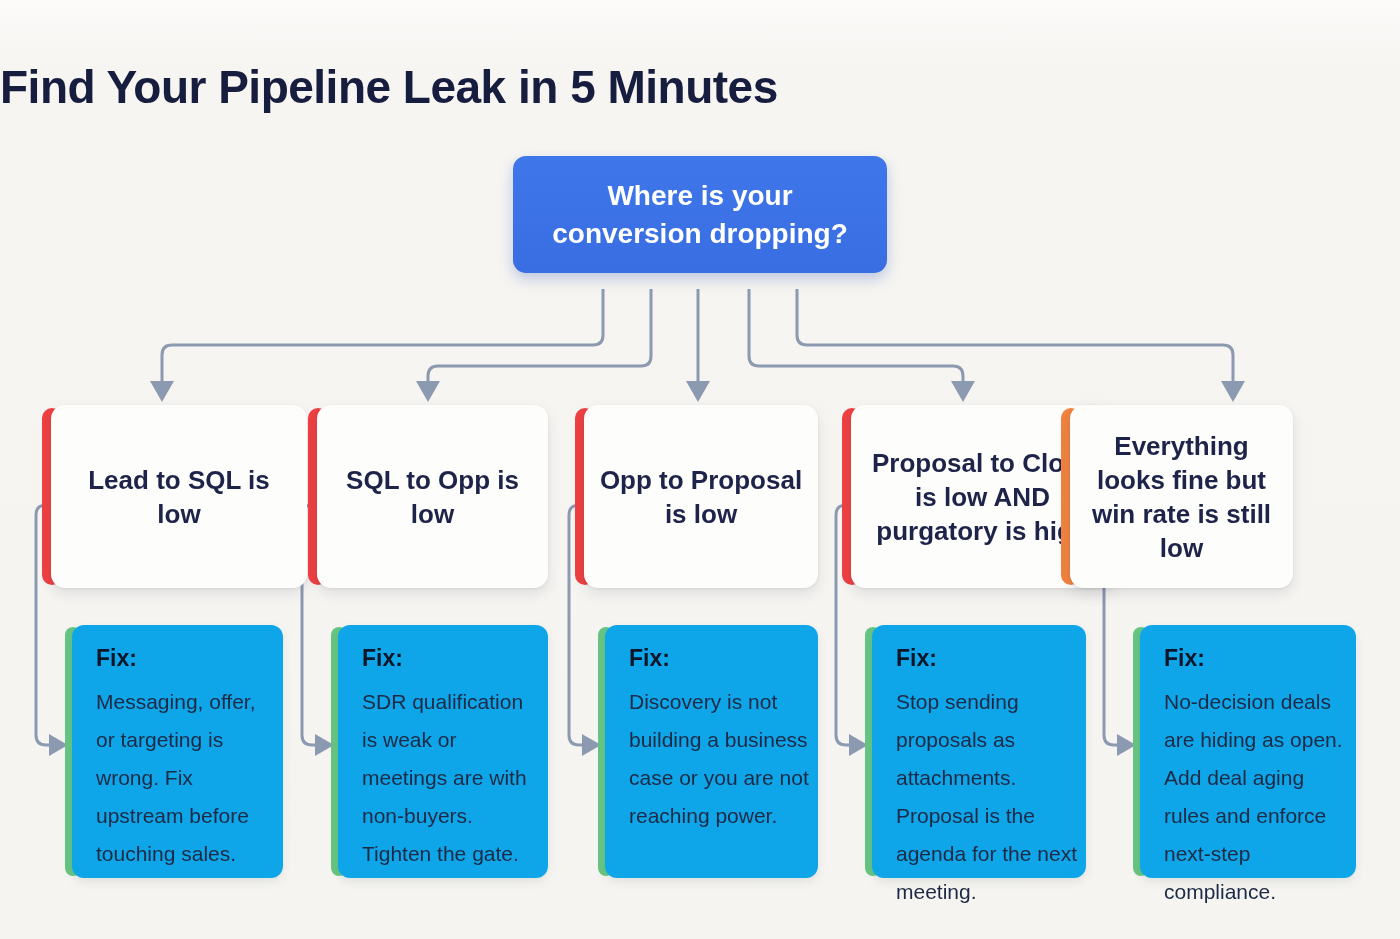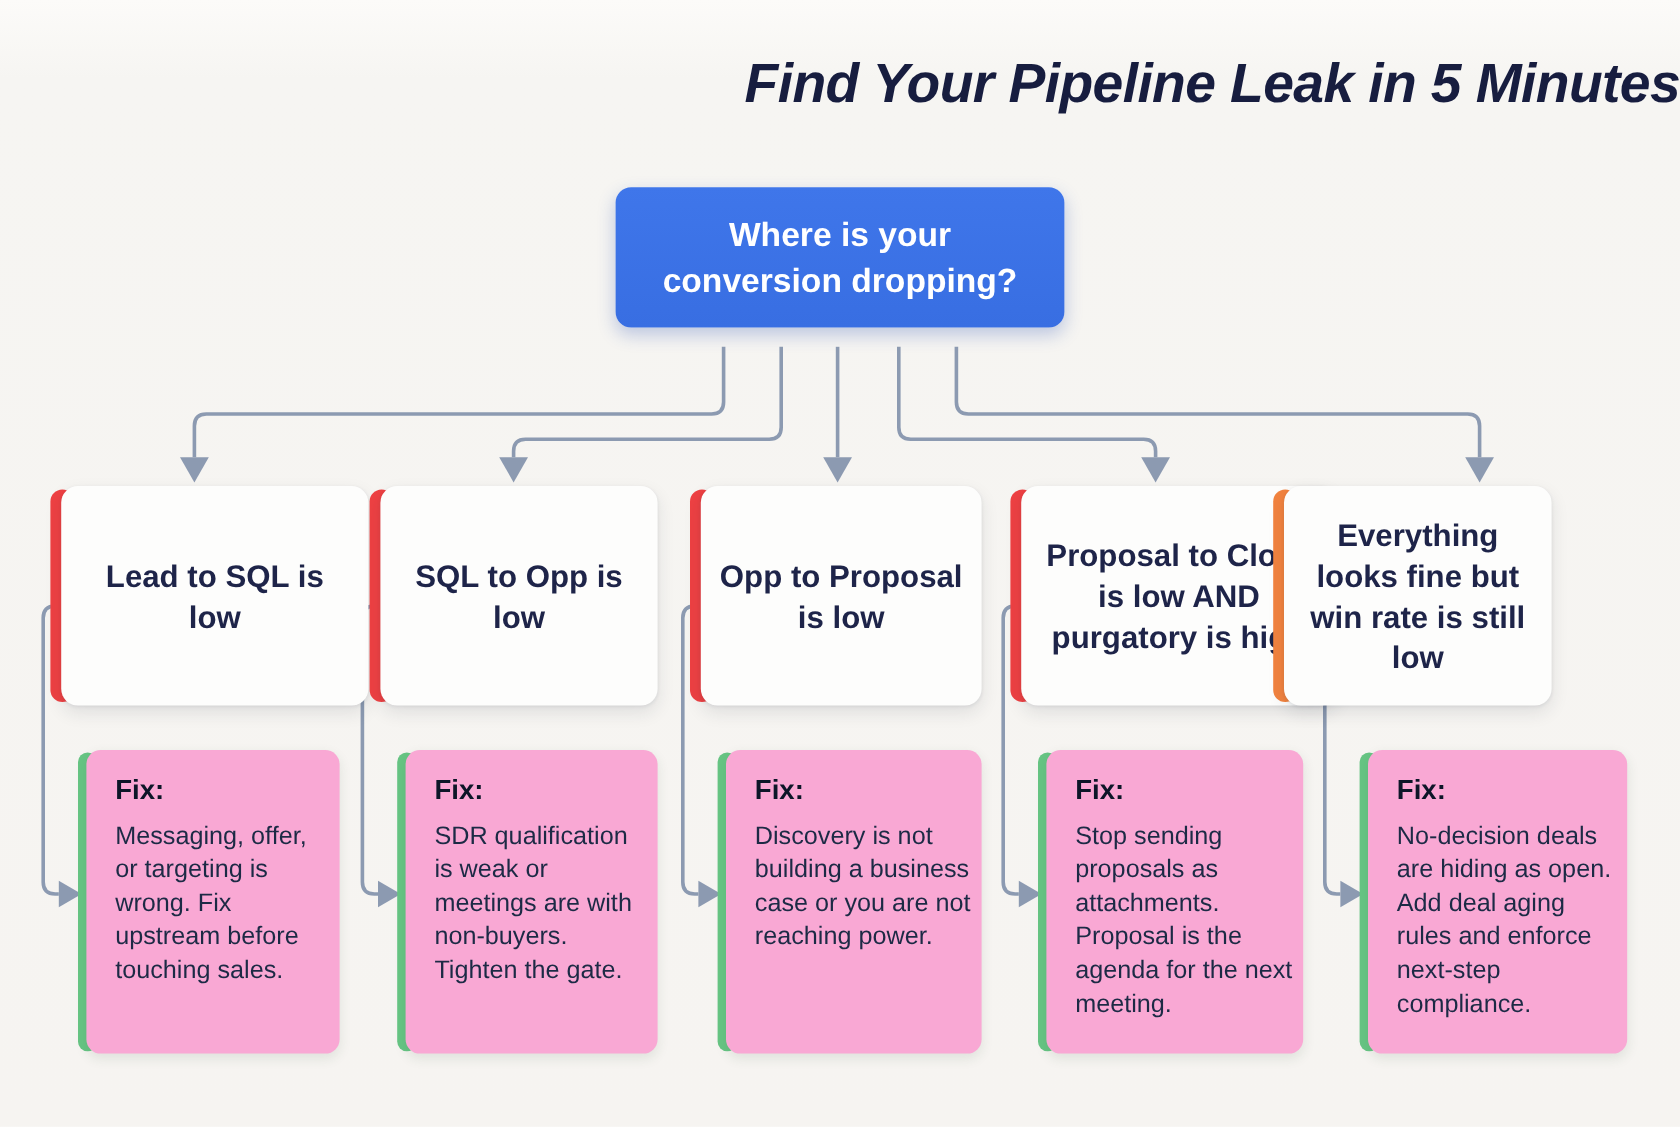--- a/index.html
+++ b/index.html
@@ -2,22 +2,22 @@
 <html><head>
 <meta charset="utf-8">
 <style>
   html,body{margin:0;padding:0;}
   body{
     width:1400px;height:939px;position:relative;overflow:hidden;
     background:linear-gradient(180deg,#fcfbf9 0%,#f6f5f2 7%,#f6f4f1 100%);
     font-family:"Liberation Sans",sans-serif;
   }
   .title{
-    position:absolute;left:0;top:42px;width:1400px;text-align:right;
-    font-size:46px;font-weight:bold;letter-spacing:-0.5px;color:#171d3f;font-style:italic;
+    position:absolute;left:0;top:60px;width:1400px;text-align:left;
+    font-size:46px;font-weight:bold;letter-spacing:-0.5px;color:#171d3f;
   }
   .root-node{
     position:absolute;left:513px;top:156px;width:374px;height:117px;
     background:linear-gradient(180deg,#3f76ea 0%,#386ee2 100%);
     border-radius:13px;box-shadow:0 6px 14px rgba(40,80,180,.28);
     display:flex;align-items:center;justify-content:center;text-align:center;
     color:#ffffff;font-size:28px;font-weight:bold;line-height:38px;padding:0 28px;box-sizing:border-box;
   }
   svg.connectors{position:absolute;left:0;top:0;z-index:1;}
   .card,.fix{position:absolute;z-index:2;}
@@ -26,26 +26,26 @@
   .accent{position:absolute;left:0;top:3px;bottom:3px;width:20px;border-radius:11px;}
   .card-body{
     position:absolute;left:9px;top:0;right:0;bottom:0;background:#fdfdfc;border-radius:14px;
     box-shadow:0 6px 14px rgba(25,35,60,.10),0 1px 3px rgba(25,35,60,.08);
     display:flex;align-items:center;justify-content:center;text-align:center;
     padding:10px 13px;box-sizing:border-box;
     font-size:26px;font-weight:bold;line-height:34px;color:#1e2449;
   }
   .fix .accent{width:16px;top:2px;bottom:2px;border-radius:9px;background:#67c584;}
   .fix-body{
-    position:absolute;left:7px;top:0;right:0;bottom:0;background:#f9a8d4;border-radius:12px;
+    position:absolute;left:7px;top:0;right:0;bottom:0;background:#0ea5e9;border-radius:12px;
     box-shadow:0 4px 10px rgba(40,80,50,.10);
     padding:20px 8px 0 24px;box-sizing:border-box;color:#1c2a45;
   }
   .fix-label{font-size:23px;font-weight:bold;color:#0d1628;margin-bottom:11px;}
-  .fix-text{font-size:21px;line-height:28px;}
+  .fix-text{font-size:21px;line-height:38px;}
 </style>
 </head>
 <body>
 
 <div class="title">Find Your Pipeline Leak in 5 Minutes</div>
 
 <div class="root-node">
   <span>Where is your conversion dropping?</span>
 </div>
 

